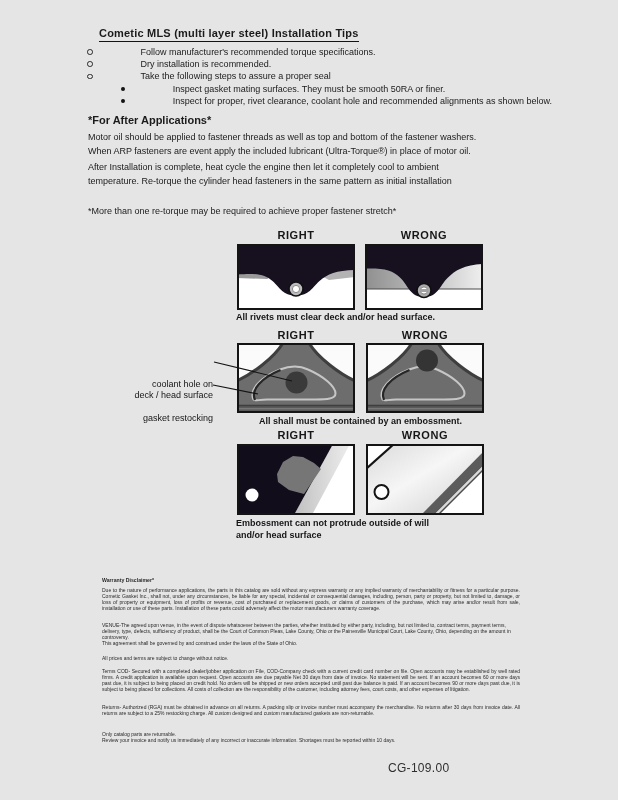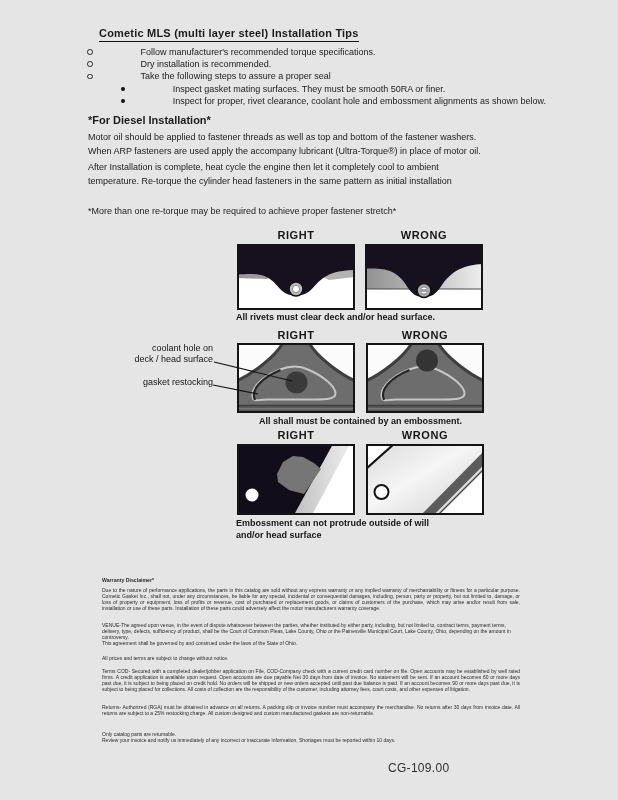--- a/index.html
+++ b/index.html
@@ -17,21 +17,21 @@
   .tip-row{display:flex;align-items:center;height:12.2px;}
   .tip-row.sub{margin-left:34px;}
   .marker-ring{width:3.6px;height:3.6px;border:1px solid #2a2a2a;border-radius:50%;margin-right:4px;flex:0 0 auto;}
   .marker-dot{width:3.8px;height:3.8px;background:#141414;border-radius:50%;margin-right:4px;flex:0 0 auto;}
   .diesel-heading{left:88px;top:114px;font-size:11px;font-weight:bold;white-space:nowrap;}
   .bodypara{font-size:9px;line-height:13.8px;white-space:nowrap;}
   .dg-label{font-size:11px;font-weight:bold;letter-spacing:.6px;width:118px;text-align:center;color:#161616;}
   .panel{width:118px;}
   .panel svg{display:block;}
   .caption{font-size:9px;font-weight:bold;line-height:11.5px;white-space:nowrap;color:#161616;}
-  .annot{font-size:9px;line-height:11px;width:113px;text-align:right;color:#161616;}
+  .annot{font-size:9px;line-height:11px;width:113px;text-align:right;color:#161616;margin-top:36px;}
   .warr{left:102px;width:418px;font-size:5px;line-height:6.05px;color:#2a2a2a;}
   .warr.just{text-align:justify;}
   .warr-head{font-weight:bold;font-size:5.2px;}
   .pagenum{left:388px;top:761px;font-size:12px;color:#2f2f2f;letter-spacing:.3px;}
   .leader-svg{left:0;top:0;pointer-events:none;}
 </style>
 </head>
 <body>
 
 <div class="page">
@@ -50,28 +50,28 @@
     <div class="tip-row">
       <span class="marker-ring"></span>
       <span class="nowrap">Take the following steps to assure a proper seal</span>
     </div>
     <div class="tip-row sub">
       <span class="marker-dot"></span>
       <span class="nowrap">Inspect gasket mating surfaces.  They must be smooth 50RA or finer.</span>
     </div>
     <div class="tip-row sub">
       <span class="marker-dot"></span>
-      <span class="nowrap">Inspect for proper, rivet clearance, coolant hole and embossment alignments as shown below.</span>
-    </div>
-  </div>
-
-  <div class="abs diesel-heading">*For Diesel Installation*</div>
+      <span class="nowrap">Inspect for proper, rivet clearance, coolant hole and recommended alignments as shown below.</span>
+    </div>
+  </div>
+
+  <div class="abs diesel-heading">*For After Applications*</div>
   <div class="abs bodypara" style="left:88px;top:131px;">
     <div>Motor oil should be applied to fastener threads as well as top and bottom of the fastener washers.</div>
-    <div>When ARP fasteners are used apply the accompany lubricant (Ultra-Torque®) in place of motor oil.</div>
+    <div>When ARP fasteners are event apply the included lubricant (Ultra-Torque®) in place of motor oil.</div>
   </div>
   <div class="abs bodypara" style="left:88px;top:161px;">
     <div>After Installation is complete, heat cycle the engine then let it completely cool to ambient</div>
     <div>temperature. Re-torque the cylinder head fasteners in the same pattern as initial installation</div>
   </div>
   <div class="abs bodypara" style="left:88px;top:205px;">*More than one re-torque may be required to achieve proper fastener stretch*</div>
 
   <div class="abs dg-label" style="left:237px;top:229px;">RIGHT</div>
   <div class="abs dg-label" style="left:365px;top:229px;">WRONG</div>
 

